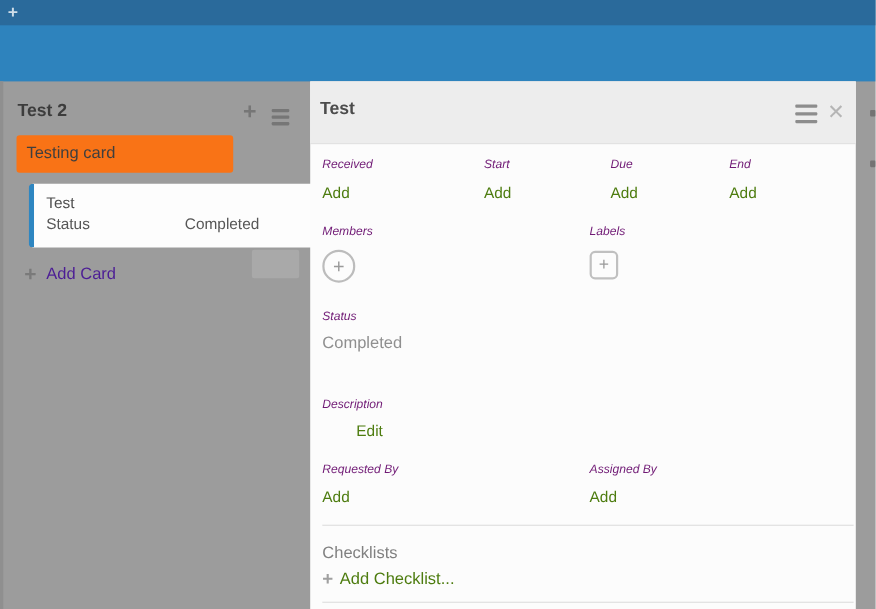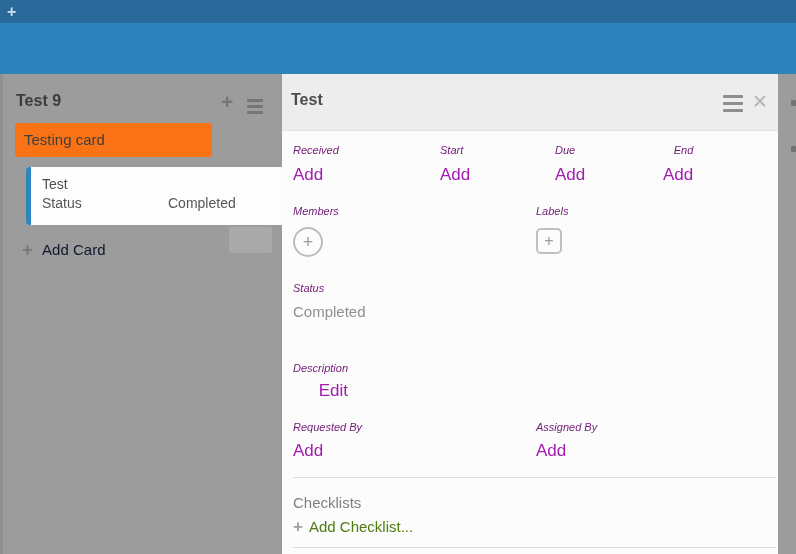--- a/index.html
+++ b/index.html
@@ -31,37 +31,37 @@
               border-left:5px solid #2e86c1; border-radius:4px 0 0 4px; padding:8px 0 0 11px; }
   .minicard .line1 { font-size:14px; color:#4f4f4f; line-height:19px; }
   .minicard .line2 { position:relative; font-size:14px; color:#565656; line-height:19px; }
   .minicard .line2 .value { position:absolute; left:126px; top:0; }
 
   .gray-patch { position:absolute; left:229px; top:227px; width:43px; height:26px;
                 background:#a9a9a9; border-radius:2px; }
 
   .add-card { position:absolute; left:22px; top:240px; display:flex; align-items:center; cursor:pointer; }
   .add-card .plus { font-size:19px; font-weight:bold; color:#7a7a7a; line-height:20px; margin-right:9px; }
-  .add-card .txt { font-size:15px; color:#0f172a; line-height:20px; }
+  .add-card .txt { font-size:15px; color:#4c1d95; line-height:20px; }
 
   
   .panel { position:absolute; left:282px; top:74px; width:496px; height:480px; background:#fcfcfc; }
   .panel-header { position:absolute; left:0; top:0; width:496px; height:57px; background:#ededed;
                   border-bottom:1px solid #e2e2e2; }
   .panel-title { position:absolute; left:9px; top:17px; font-size:16px; font-weight:bold; color:#4c4c4c; }
   .panel-ham { position:absolute; left:441px; top:21px; width:20px; cursor:pointer; }
   .panel-ham i { height:3px; margin-bottom:4px; background:#8d8d8d; }
   .panel-close { position:absolute; left:470px; top:16px; font-size:19px; color:#b5b5b5; cursor:pointer; }
 
   .lab { font-size:11px; color:#701a75; line-height:20px;font-style:italic; }
-  .act { font-size:17px; color:#a21caf; line-height:20px; margin-top:5px; cursor:pointer; }
+  .act { font-size:14px; color:#4d7c0f; line-height:20px; margin-top:5px; cursor:pointer; }
   .val { font-size:15px; color:#8f8f8f; line-height:20px; margin-top:4px; }
 
   .date-col { position:absolute; top:66px; }
-  .dc0 { left:11px; } .dc1 { left:158px; } .dc2 { left:273px; } .dc3 { left:381px;text-align:right; }
+  .dc0 { left:11px; } .dc1 { left:158px; } .dc2 { left:273px; } .dc3 { left:381px; }
 
   .members-col { position:absolute; left:11px; top:127px; }
   .labels-col  { position:absolute; left:254px; top:127px; }
   .btn-circle { margin-top:6px; width:30px; height:30px; border:2px solid #bcbcbc; border-radius:50%;
                 color:#9a9a9a; font-size:18px; line-height:26px; text-align:center; cursor:pointer;
                 background:#fcfcfc; }
   .btn-square { margin-top:7px; width:26px; height:26px; border:2px solid #c0c0c0; border-radius:5px;
                 color:#9a9a9a; font-size:16px; line-height:22px; text-align:center; cursor:pointer;
                 background:#fcfcfc; }
 
@@ -91,21 +91,21 @@
 
   <div class="topbar">
     <div class="topbar-dark">
       <span class="topbar-add">+</span>
     </div>
   </div>
 
   <div class="left-edge"></div>
 
   <div>
-    <div class="list-title">Test 9</div>
+    <div class="list-title">Test 2</div>
     <span class="list-plus">+</span>
     <span class="ham list-ham">
         <i></i>
         <i></i>
         <i></i>
       </span>
 
     <div class="composer">Testing card</div>
 
     <div class="minicard">

